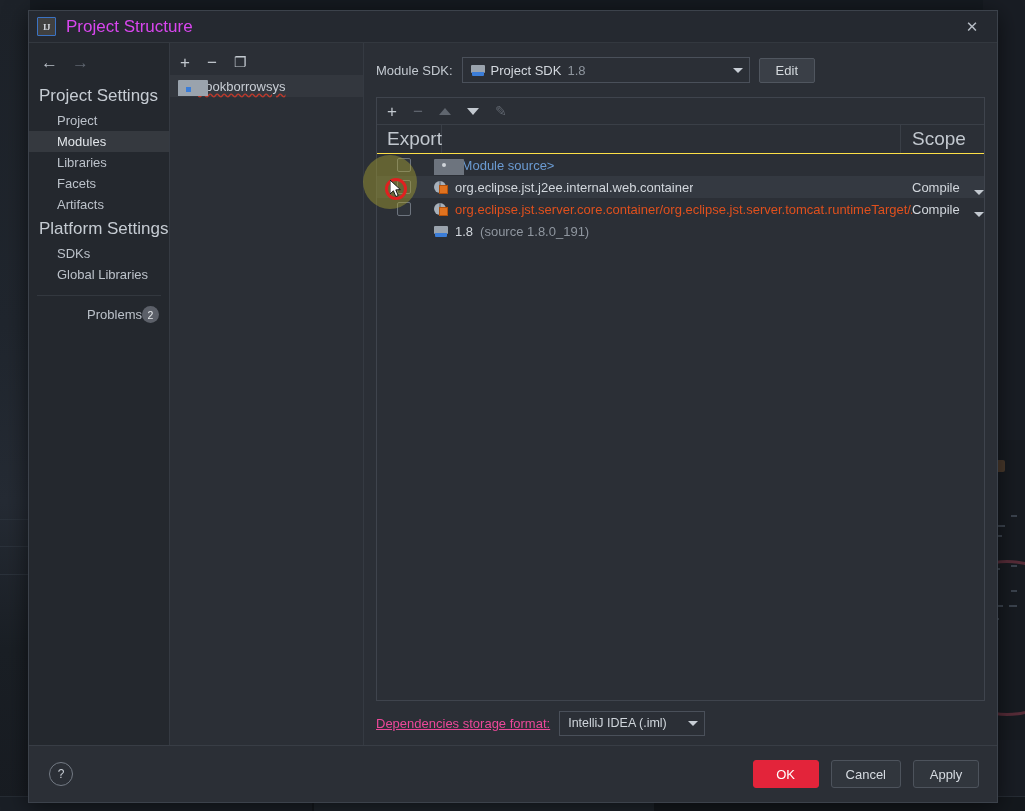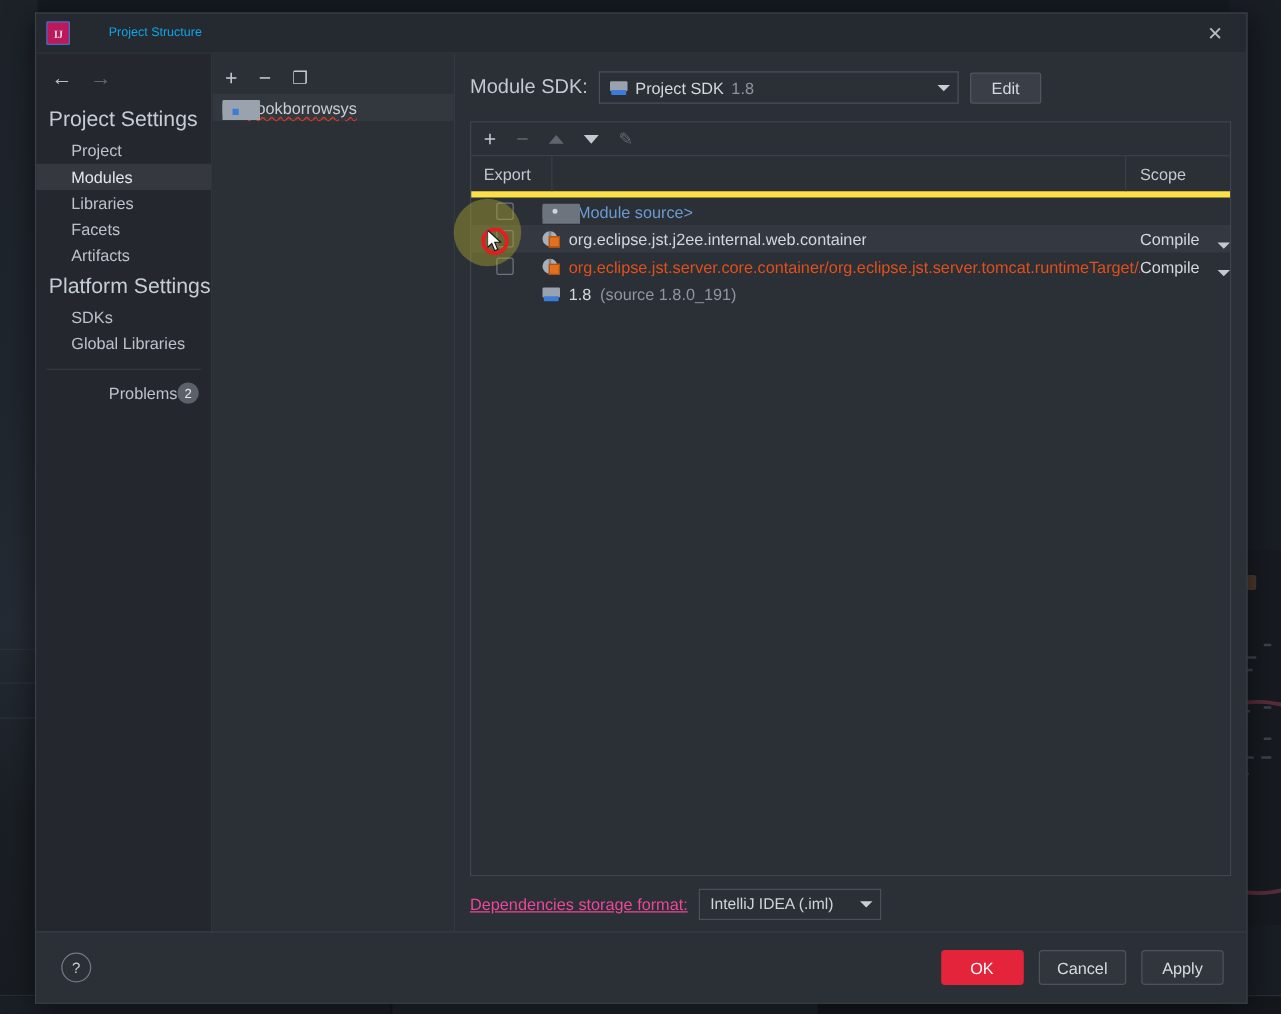--- a/index.html
+++ b/index.html
@@ -58,30 +58,30 @@
   .titlebar {
     height: 31px; min-height:31px;
     background: #252930;
     border-bottom: 1px solid #33383f;
     display: flex; align-items: center;
     padding: 0 6px 0 8px;
   }
   .ij-logo {
     width: 17px; height: 17px;
     border: 1px solid #3b73c4;
-    background: #be185d;
+    background: #404040;
     border-radius: 1px;
     display: flex; align-items: center; justify-content: center;
     font-size: 9px; font-weight: bold; color: #d6dae0;
     font-family: "Liberation Serif", serif;
     letter-spacing: -0.5px;
     margin-right: 10px;
   }
   .title-text {
-    color: #0ea5e9; font-size: 10px; flex: 1; margin-left: 21px;
+    color: #d946ef; font-size: 17px; flex: 1;
   }
   .win-close {
     width: 38px; height: 30px;
     display:flex; align-items:center; justify-content:center;
     color:#b6bcc4; font-size:15px;
     cursor: pointer;
   }
 
   
   .dlg-body { flex: 1; display: flex; min-height:0; }
@@ -209,21 +209,21 @@
     padding: 5px 12px 8px 12px;
     color:#c0c6cd; font-size:13px; cursor:pointer;
     position:relative;
   }
   .tab.active { color:#e4e8ec; }
   .tab.active:after {
     content:''; position:absolute; left:3px; right:3px; bottom:-1px; height:2px; background:#4a88d0;
   }
 
   .sdk-row { display:flex; align-items:center; margin-top:14px; gap:9px; }
-  .sdk-label { color:#c3c9d0; font-size:16px; }
+  .sdk-label { color:#c3c9d0; font-size:13px; }
   .combo {
     height:24px; min-width: 272px;
     background:#2b2f36; border:1px solid #4a505a;
     display:flex; align-items:center; gap:6px;
     padding: 0 6px 0 8px; cursor:pointer;
   }
   .combo .val { color:#d3d8de; font-size:13px; flex:1; display:flex; align-items:center; gap:6px;}
   .combo .dim { color:#8e959e; }
   .caret { width:0;height:0;border-left:5px solid transparent;border-right:5px solid transparent;border-top:5px solid #c8ced5; }
   .btn {
@@ -246,22 +246,22 @@
     padding-left:10px;
     border-bottom:1px solid #3a3f47;
     color:#c3c9d0;
   }
   .dep-toolbar .dim { color:#60666f; }
   .tri-up { width:0;height:0;border-left:6px solid transparent;border-right:6px solid transparent;border-bottom:7px solid currentColor;}
   .tri-dn { width:0;height:0;border-left:6px solid transparent;border-right:6px solid transparent;border-top:7px solid currentColor;}
 
   .dep-header {
     height:28px; display:flex; align-items:flex-end;
-    border-bottom:5px solid #fde047;
-    color:#c2c8cf; font-size:13px;
+    border-bottom:1px solid #fde047;
+    color:#c2c8cf; font-size:19px;
   }
   .hdr-export { width:54px; padding-left:10px; border-right:1px solid #3a3f47; height:100%; display:flex;align-items:center;}
   .hdr-mid { flex:1; border-right:1px solid #3a3f47; height:100%;}
   .hdr-scope { width:72px; padding-left:11px; height:100%; display:flex;align-items:center;}
 
   .dep-rows { flex:1; position:relative; }
   .dep-row {
     height:22px; display:flex; align-items:center;
     font-size:13px; cursor:pointer;
   }

